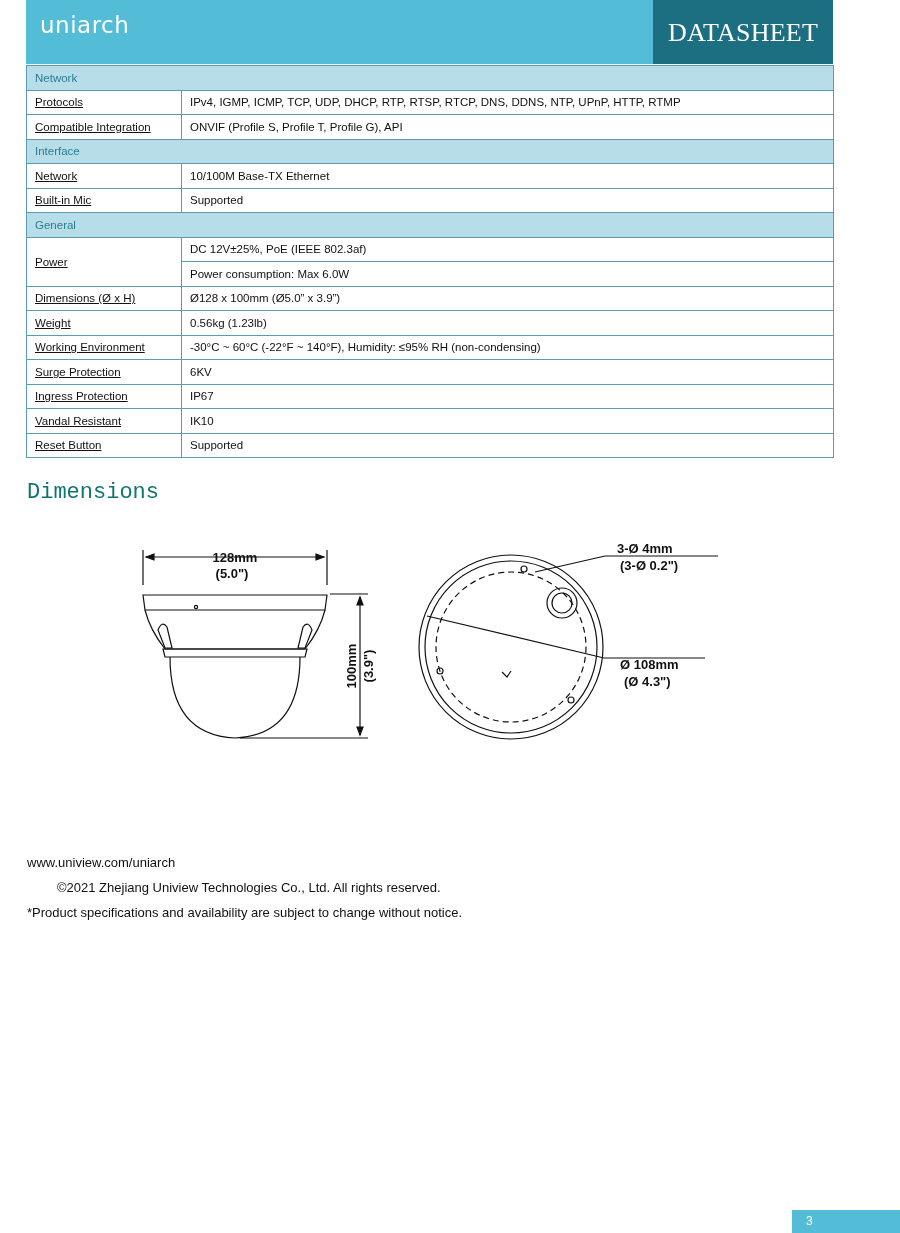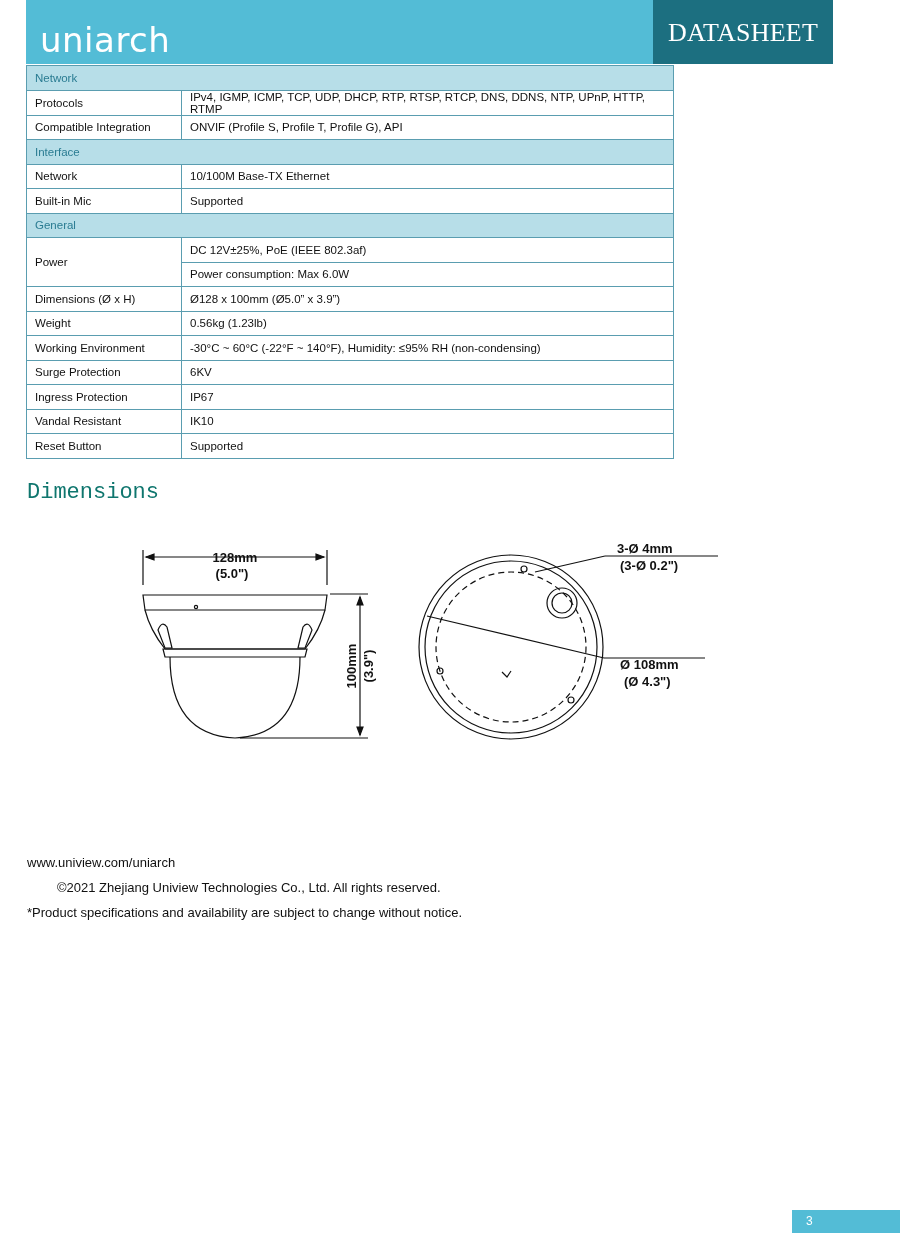--- a/index.html
+++ b/index.html
@@ -1,23 +1,23 @@
 <!DOCTYPE html>
 <html><head>
 <meta charset="utf-8">
 <style>
   html,body{margin:0;padding:0;background:#fff;}
   body{width:900px;height:1233px;position:relative;overflow:hidden;font-family:"Liberation Sans",sans-serif;color:#111;}
   .header{position:absolute;left:26px;top:0;width:627px;height:64px;background:#53bcd6;}
-  .logo{position:absolute;left:40px;top:20px;font-family:"DejaVu Sans",sans-serif;font-size:34px;color:#fff;letter-spacing:0.5px;}
+  .logo{position:absolute;left:40px;top:12px;font-family:"DejaVu Sans",sans-serif;font-size:23px;color:#fff;letter-spacing:0.5px;}
   .ds{position:absolute;left:653px;top:0;width:180px;height:64px;background:#1c6f80;color:#fff;font-family:Liberation Serif, serif;font-size:26px;line-height:66px;text-align:center;letter-spacing:0.2px;}
-  table.spec{position:absolute;left:26px;top:65px;width:648px;border-collapse:collapse;font-size:11.5px;}
+  table.spec{position:absolute;left:26px;top:65px;width:808px;border-collapse:collapse;font-size:11.5px;}
   table.spec td{border:1px solid #5a9db0;height:23.5px;padding:0 8px;vertical-align:middle;}
   tr.section td{background:#b7dee8;color:#2a7c92;}
-  td.label{width:138px;}
+  td.label{width:138px;text-decoration:underline;}
   .h-dim{position:absolute;left:27px;top:480px;font-size:22px;color:#0f766e;font-family:Liberation Mono, monospace;}
   svg.drw{position:absolute;left:0;top:520px;}
   .foot{position:absolute;left:27px;font-size:13px;color:#111;}
   .pagebox{position:absolute;left:792px;top:1210px;width:108px;height:23px;background:#53bcd6;color:#fff;font-size:12px;line-height:23px;padding-left:14px;box-sizing:border-box;}
   .dlabel{font-family:"Liberation Sans",sans-serif;font-weight:bold;font-size:13px;fill:#111;}
 </style>
 </head>
 <body>
 
 <div class="header"></div>

